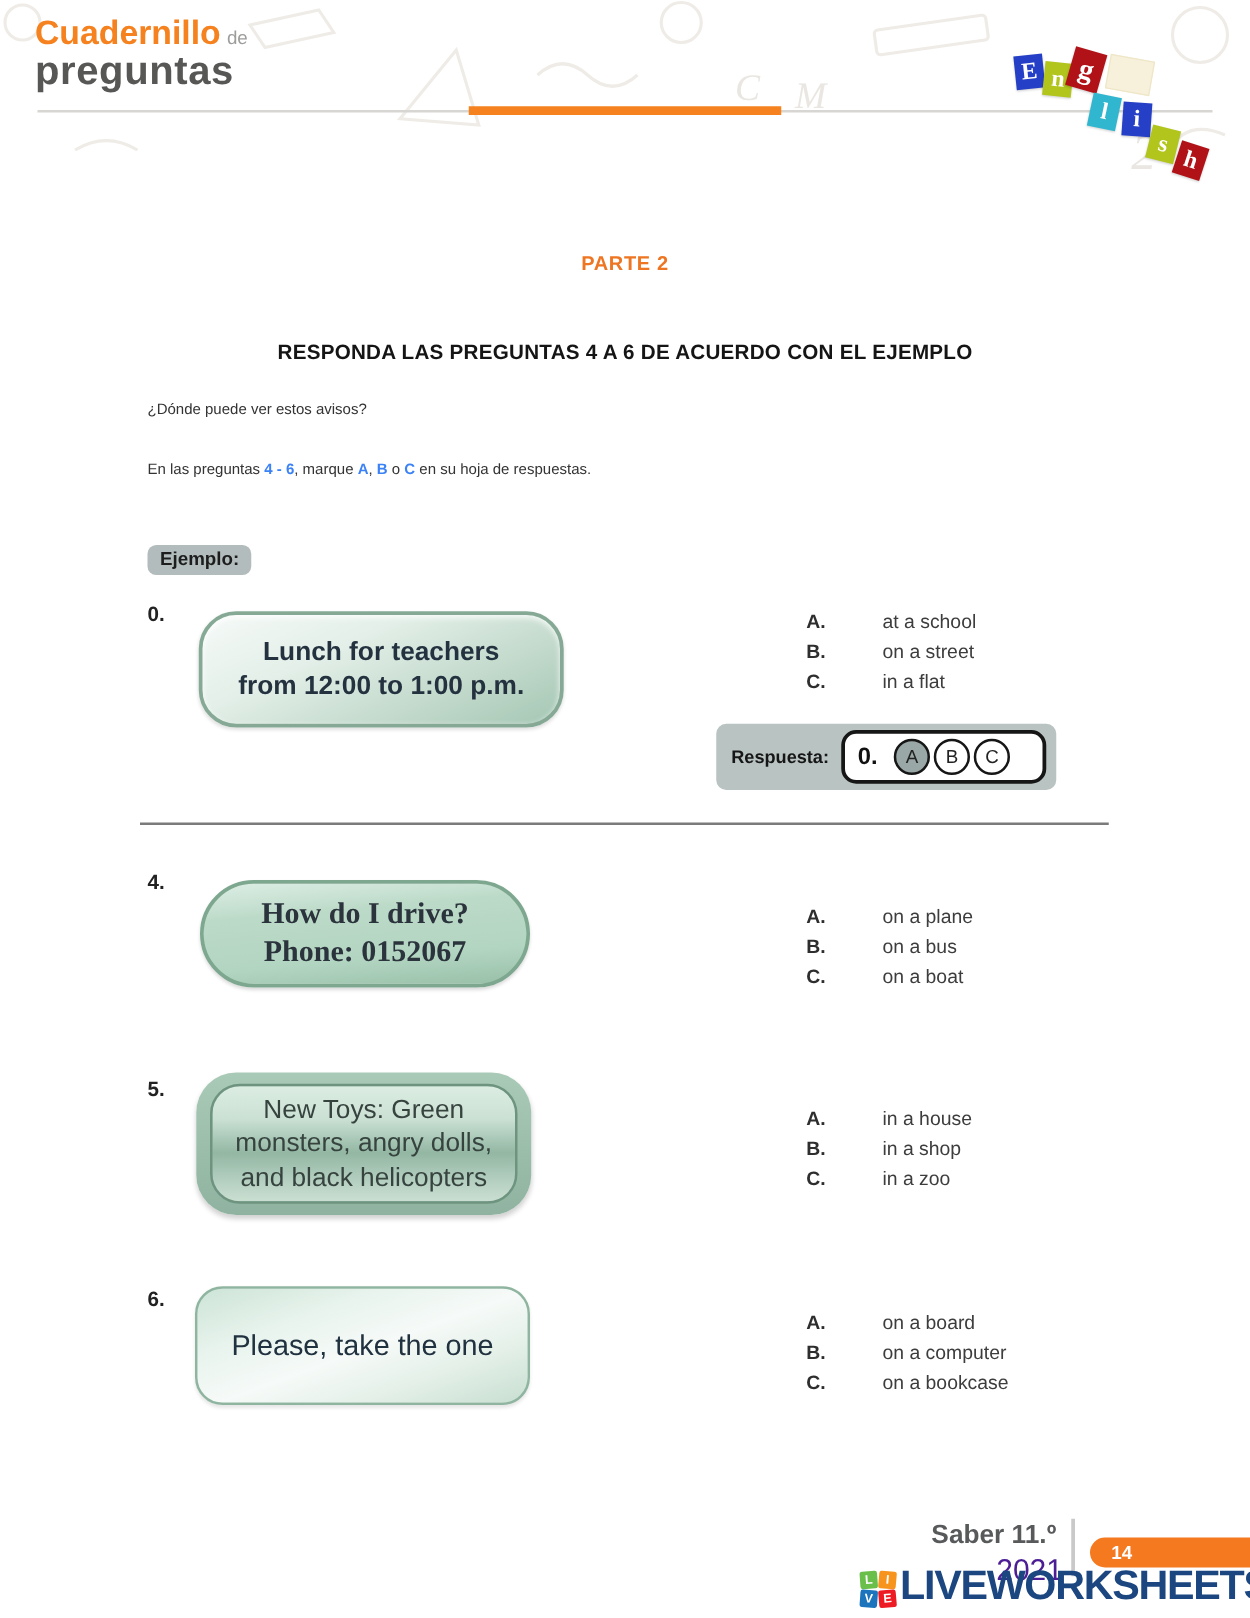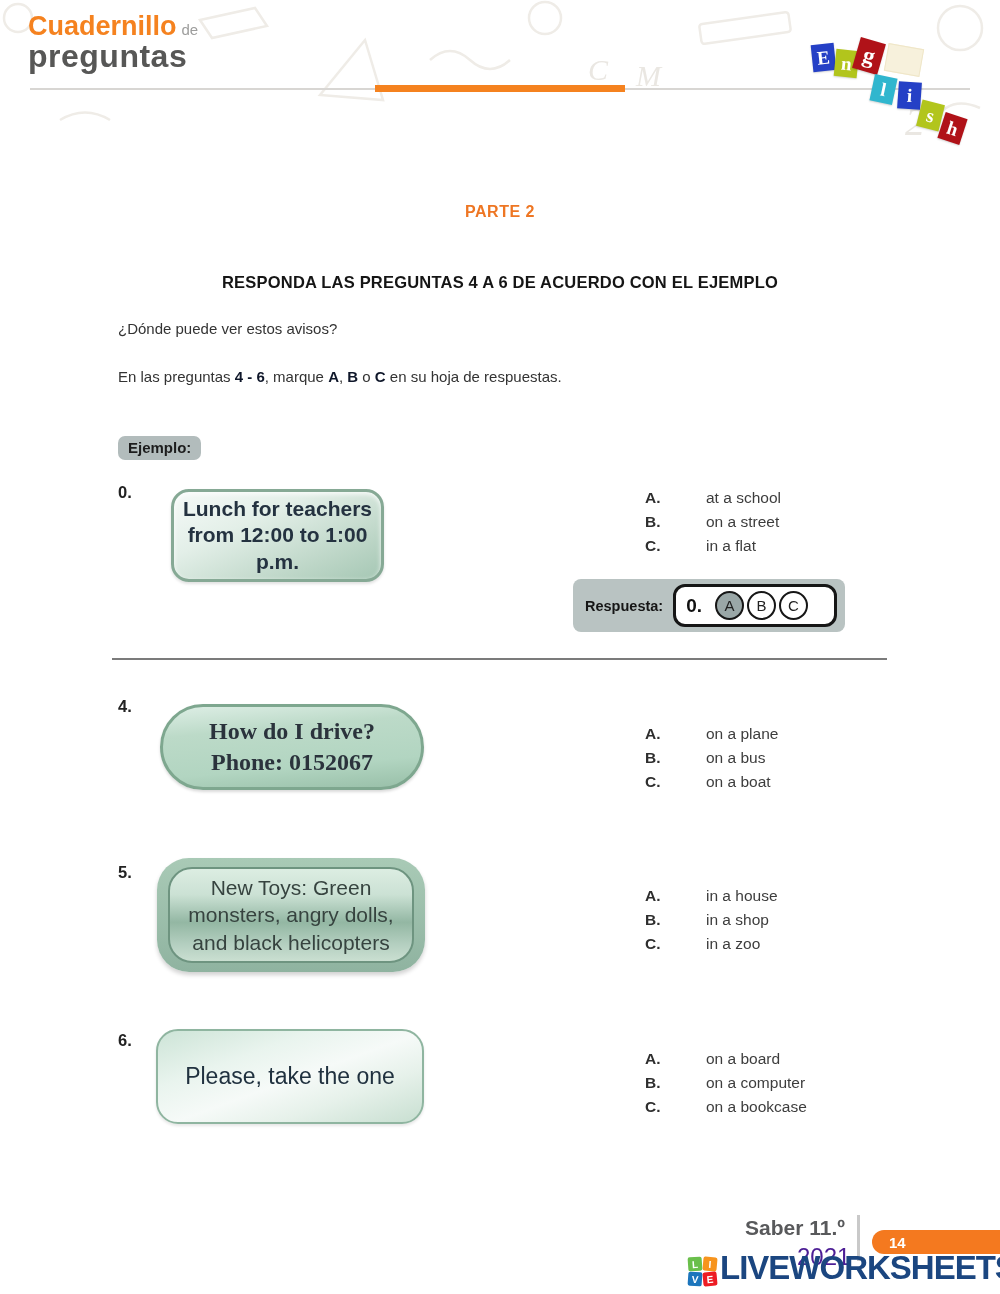--- a/index.html
+++ b/index.html
@@ -25,34 +25,34 @@
     font-weight:bold; font-size:19px; box-shadow:0 1px 2px rgba(0,0,0,0.18); z-index:3;
   }
   .etile-ruler {position:absolute; width:34px; height:26px; background:#F7F1DC; z-index:1;
     border:1px solid #EFe6c8; }
 
   
   .parte {top:203px; left:0; width:100%; text-align:center; color:#EE7623;
     font-weight:bold; font-size:16px; letter-spacing:0.5px;}
   .main-heading {top:273px; left:0; width:100%; text-align:center; font-weight:bold;
     font-size:16.5px; color:#151515; letter-spacing:0.2px;}
-  .body-text {font-size:15px; color:#333;text-align:center;}
+  .body-text {font-size:12px; color:#333;text-align:center;}
   .intro {left:118px; top:320px;}
   .marking {left:118px; top:368px;}
-  .marking b {color:#0f172a;}
+  .marking b {color:#3b82f6;}
 
   .example-chip {left:118px; top:436px; background:#B2BCBC; border-radius:7px;
     padding:3px 10px 4px; font-weight:bold; font-size:15px; color:#1d1d1d; display:inline-block;}
 
   .qnum {font-size:16.5px; font-weight:600; color:#222;}
 
   
   .sign {position:absolute; display:flex; flex-direction:column; align-items:center;
     justify-content:center; text-align:center; box-sizing:border-box;}
-  .sign0 {left:171px; top:489px; width:213px; height:93px; border-radius:18px;
+  .sign0 {left:159px; top:489px; width:292px; height:93px; border-radius:30px;
     border:3px solid #86A995;
     background:linear-gradient(155deg,#f6faf8 0%,#e3efe8 35%,#bdd6c7 75%,#a5c7b4 100%);
     box-shadow:inset 0 2px 5px rgba(255,255,255,0.85), 0 2px 3px rgba(0,0,0,0.12);}
   .sign0 .line {font-weight:bold; font-size:21px; color:#243240; line-height:1.25;}
 
   .sign4 {left:160px; top:704px; width:264px; height:86px; border-radius:43px;
     border:3px solid #7EA78F;
     background:linear-gradient(175deg,#ddeee5 0%,#bcdac8 30%,#b2d5c1 70%,#98bfa8 100%);
     box-shadow:0 2px 3px rgba(0,0,0,0.15);}
   .sign4 .line {font-family:"Liberation Serif", serif; font-weight:bold; font-size:24px;

